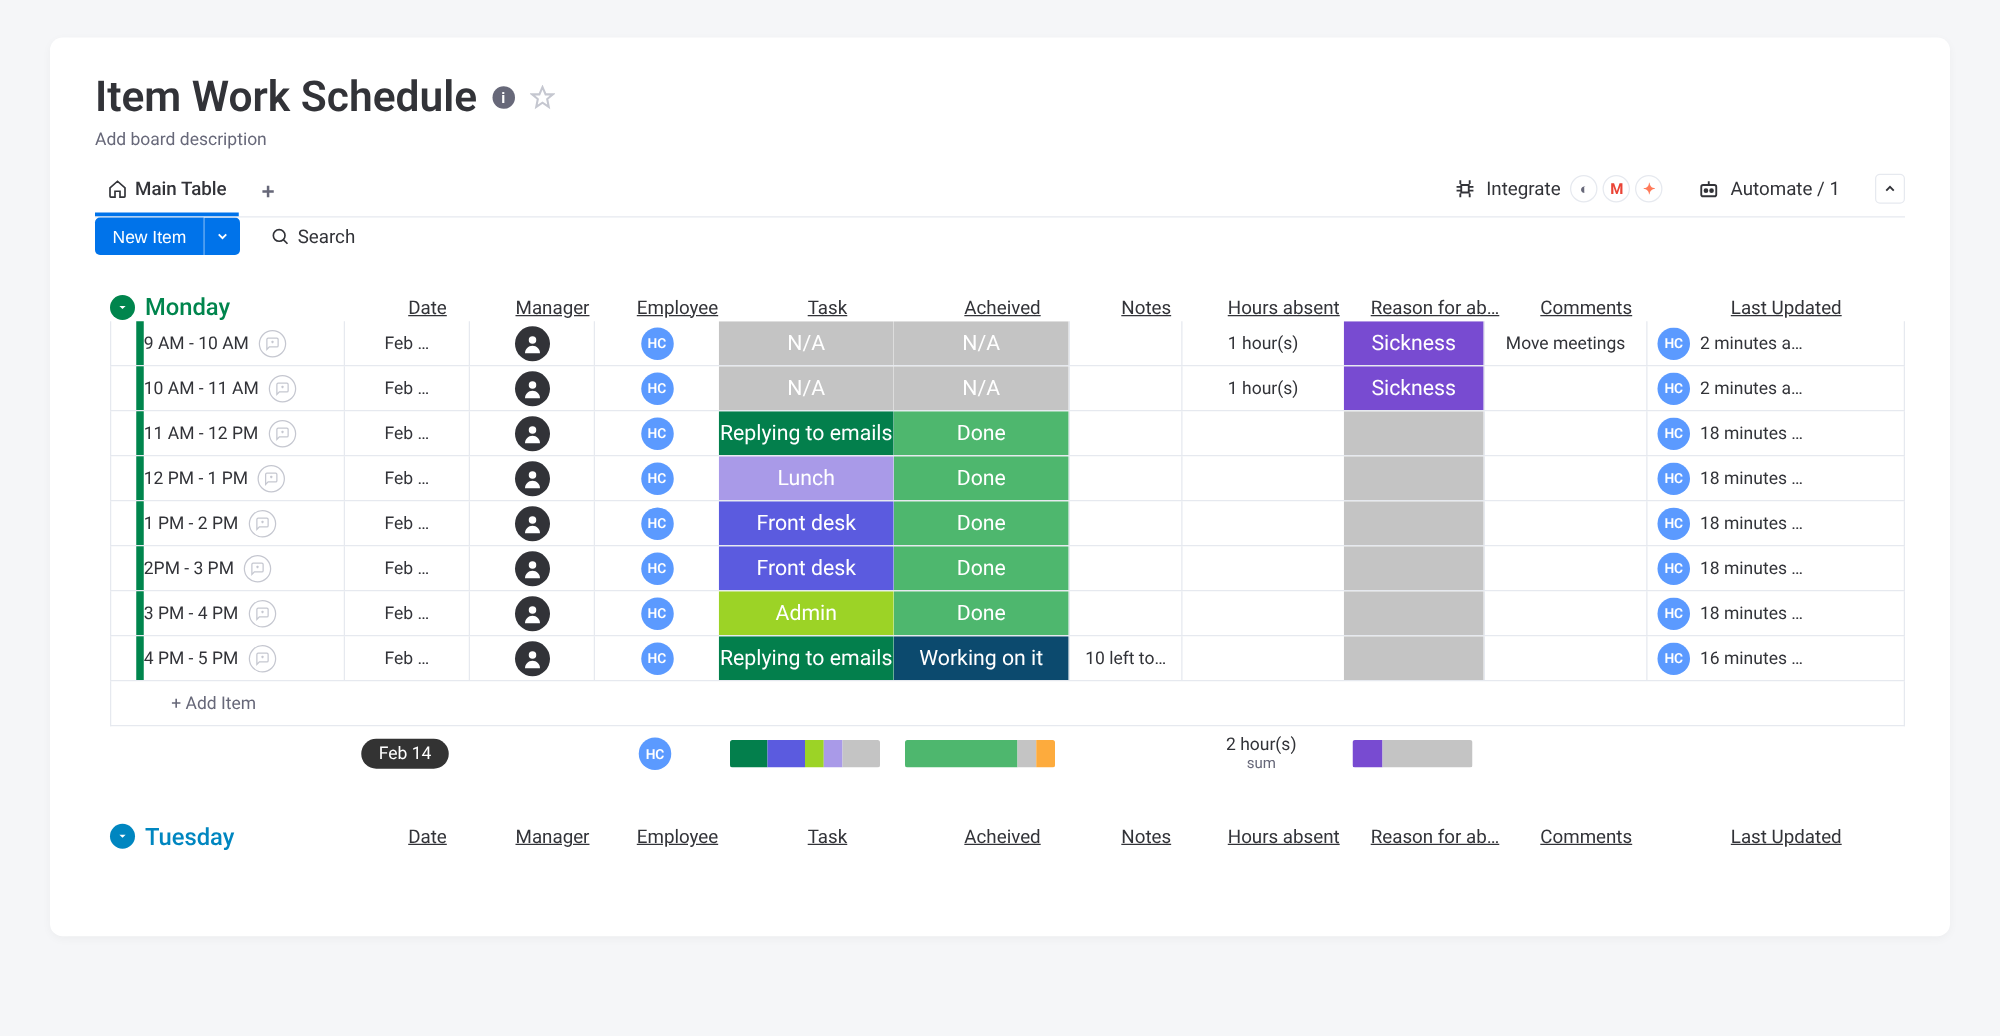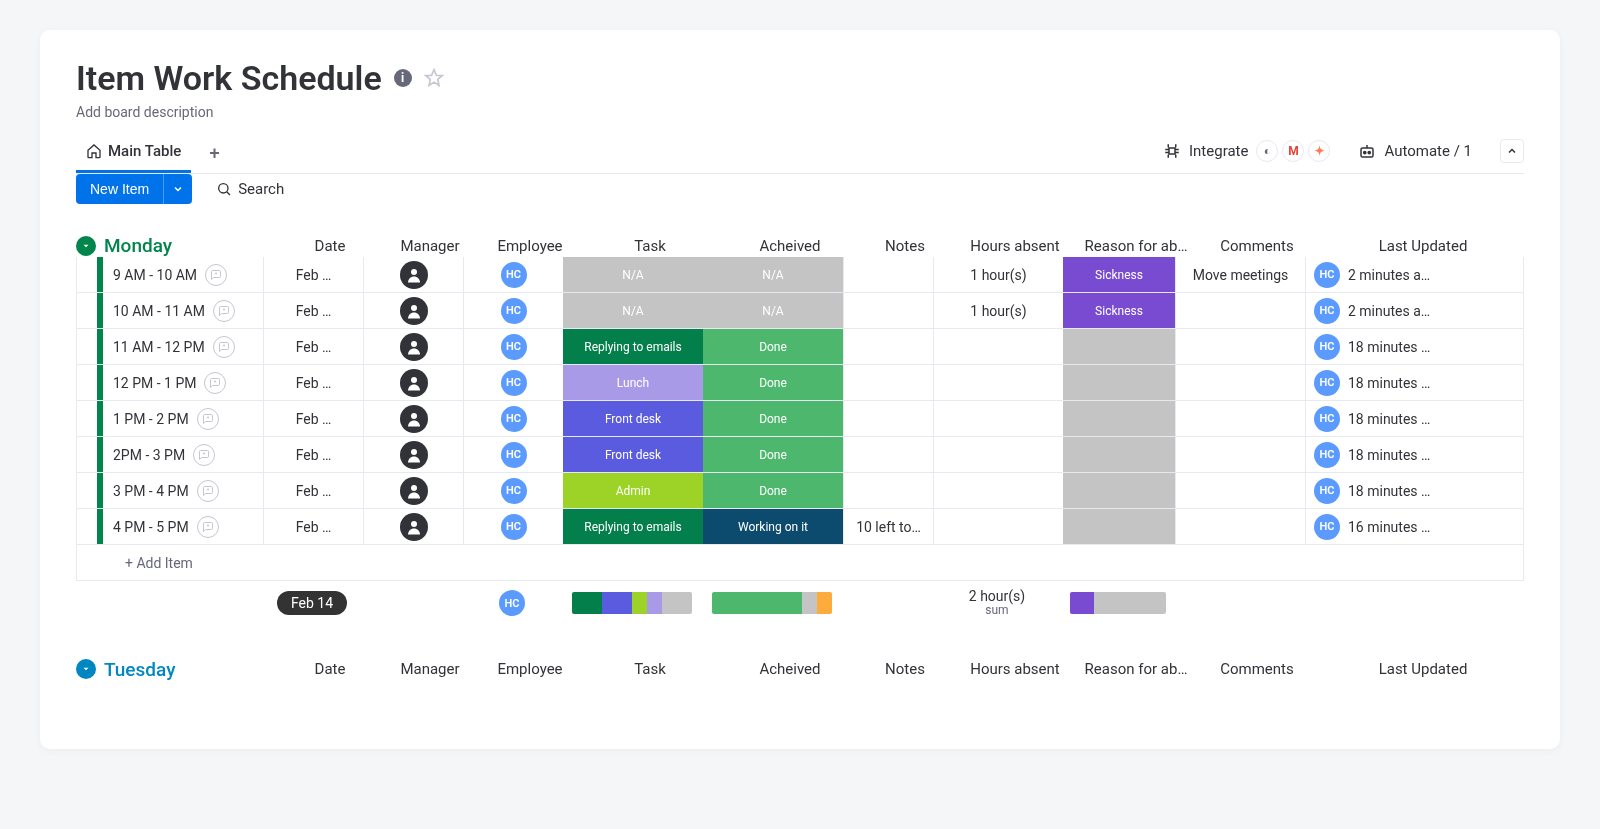--- a/index.html
+++ b/index.html
@@ -21,27 +21,27 @@
 .integr-icons { display: flex; gap: 4px; }
 .integr-badge { width: 22px; height: 22px; border-radius: 50%; border: 1px solid #e6e9ef; display: flex; align-items: center; justify-content: center; font-size: 12px; font-weight: bold; }
 .chev-btn { width: 24px; height: 24px; border: 1px solid #e6e9ef; border-radius: 4px; background: #fff; display: flex; align-items: center; justify-content: center; cursor: pointer; }
 .toolbar { display: flex; align-items: center; gap: 24px; margin-bottom: 30px; }
 .new-item-group { display: flex; }
 .new-item-btn { background: #0073ea; color: #fff; border: none; padding: 7px 14px; border-radius: 4px 0 0 4px; font-size: 14px; font-weight: 500; cursor: pointer; }
 .new-item-drop { background: #0073ea; color: #fff; border: none; border-left: 1px solid rgba(255,255,255,0.3); padding: 7px 8px; border-radius: 0 4px 4px 0; cursor: pointer; display: flex; align-items: center; }
 .search-area { display: flex; align-items: center; gap: 6px; color: #323338; cursor: pointer; font-size: 15px; }
 .search-icon { width: 16px; height: 16px; }
 
-.group-block { margin-bottom: 40px; }
+.group-block { margin-bottom: 40px; margin-left: 12px; }
 .group-head { display: flex; align-items: center; }
 .group-toggle { width: 20px; height: 20px; border-radius: 50%; display: flex; align-items: center; justify-content: center; cursor: pointer; margin-right: 8px; }
 .group-name { font-size: 19px; font-weight: 500; flex: 0 0 176px; cursor: pointer; }
 .col-head { font-size: 15px; color: #323338; text-align: center; overflow: hidden; white-space: nowrap; text-overflow: ellipsis; }
-.cols { display: flex; flex: 1; }
-.col-name { flex: 0 0 160px; padding-left: 10px; display: flex; align-items: center; gap: 8px; overflow: hidden; white-space: nowrap; }
+.cols { display: flex; flex: 1; text-decoration: underline; }
+.col-name { flex: 0 0 160px; display: flex; align-items: center; gap: 8px; overflow: hidden; white-space: nowrap; }
 .col-date { flex: 0 0 100px; }
 .col-manager { flex: 0 0 100px; }
 .col-employee { flex: 0 0 100px; }
 .col-task { flex: 0 0 140px; }
 .col-ach { flex: 0 0 140px; }
 .col-notes { flex: 0 0 90px; }
 .col-hours { flex: 0 0 130px; }
 .col-reason { flex: 0 0 112px; }
 .col-comments { flex: 0 0 130px; }
 .col-updated { flex: 1; min-width: 120px; }
@@ -51,21 +51,21 @@
 .row-bar { flex: 0 0 6px; }
 .cell { display: flex; align-items: center; justify-content: center; border-left: 1px solid #e6e9ef; font-size: 14px; overflow: hidden; white-space: nowrap; text-overflow: ellipsis; }
 .cell.name-cell { justify-content: flex-start; border-left: none; }
 .add-row { display: flex; align-items: center; height: 36px; border: 1px solid #e6e9ef; border-top: none; }
 .add-row .row-bar { opacity: 0.4; }
 .add-row-text { padding-left: 22px; color: #676879; font-size: 14px; cursor: pointer; }
 .expand-icon { width: 22px; height: 22px; border: 1px solid #c5c7d0; border-radius: 50%; display: flex; align-items: center; justify-content: center; color: #c5c7d0; font-size: 14px; cursor: pointer; flex-shrink: 0; }
 .avatar { width: 28px; height: 28px; border-radius: 50%; background: #323338; display: flex; align-items: center; justify-content: center; color: #fff; }
 .avatar svg { width: 18px; height: 18px; fill: #fff; }
 .hc-badge { width: 26px; height: 26px; border-radius: 50%; background: #5b9aff; color: #fff; font-size: 11px; font-weight: 600; display: flex; align-items: center; justify-content: center; flex-shrink: 0; }
-.status { color: #fff; font-size: 12px; height: 100%; width: 100%; display: flex; align-items: center; justify-content: center; }
+.status { color: #fff; font-size: 17px; height: 100%; width: 100%; display: flex; align-items: center; justify-content: center; }
 .updated-cell { display: flex; align-items: center; gap: 8px; padding: 0 8px; overflow: hidden; }
 .updated-text { overflow: hidden; text-overflow: ellipsis; white-space: nowrap; font-size: 14px; }
 .summary-row { display: flex; margin-top: 8px; }
 .pill { background: #333; color: #fff; padding: 4px 14px; border-radius: 14px; font-size: 14px; }
 .sum-col { display: flex; align-items: center; justify-content: center; }
 .bar-strip { height: 22px; width: 120px; display: flex; border-radius: 2px; overflow: hidden; }
 .bar-seg { height: 100%; }
 .sum-hours { text-align: center; font-size: 14px; line-height: 1.1; }
 .sum-hours .sub { font-size: 12px; color: #676879; }
 </style>

